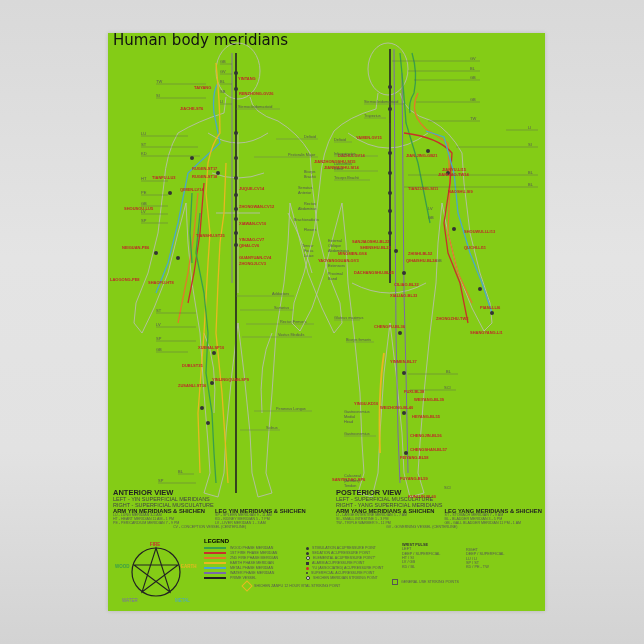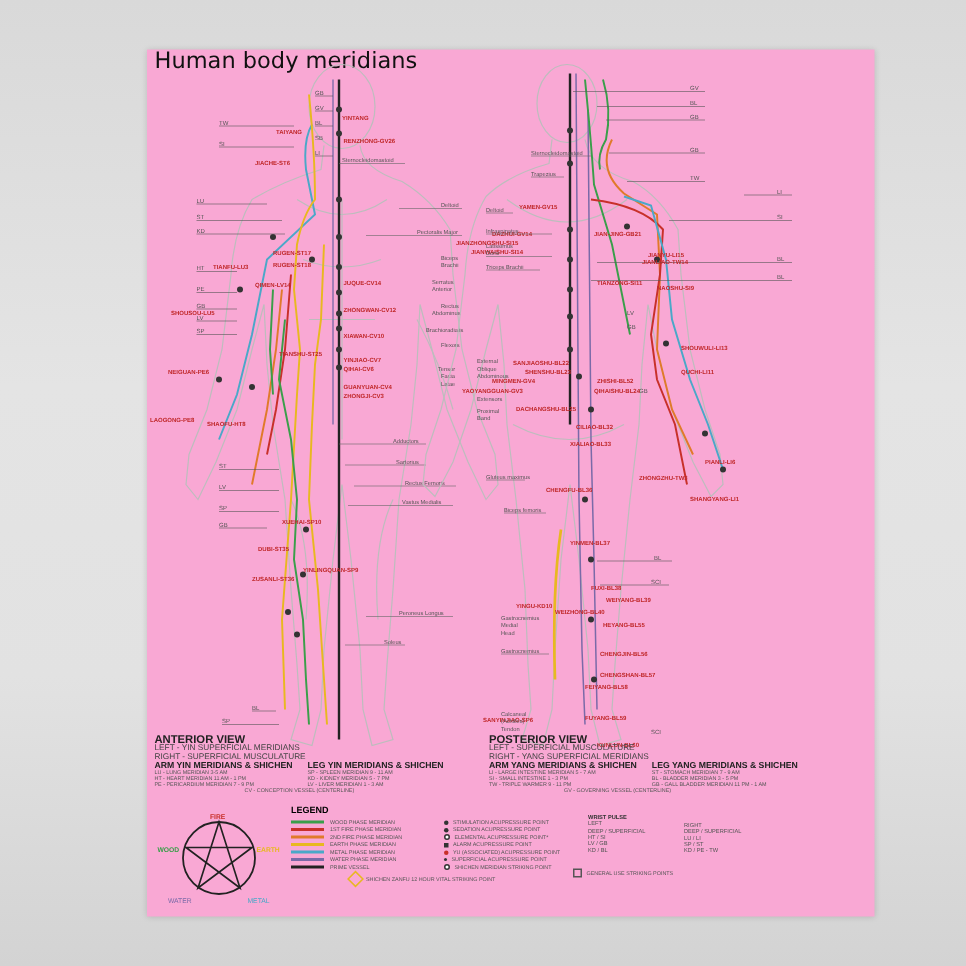--- a/index.html
+++ b/index.html
@@ -1,19 +1,19 @@
 <!DOCTYPE html>
 <html><head>
 <meta charset="utf-8">
 <style>
   html,body{margin:0;padding:0;}
   body{width:644px;height:644px;overflow:hidden;
     background:linear-gradient(180deg,#d9d9d9 0%,#e4e4e4 40%,#e2e2e2 70%,#d3d3d3 100%);
     font-family:"Liberation Sans",sans-serif;position:relative;}
-  .poster{position:absolute;left:98px;top:33px;width:485px;height:578px;background:#f9a8d4;
+  .poster{position:absolute;left:108px;top:33px;width:437px;height:578px;background:#84cc16;
     box-shadow:0 0 4px rgba(0,0,0,.15);overflow:hidden;}
   .title{position:absolute;left:5px;top:-2px;font-size:15px;color:#111;font-family:"DejaVu Sans",sans-serif;}
   svg.fig{position:absolute;left:0;top:0;}
   .lbl{font-family:"Liberation Sans",sans-serif;}
   .sec{position:absolute;font-family:"Liberation Sans",sans-serif;color:#222;line-height:1.05;}
   .sec .h{font-weight:bold;font-size:7.5px;}
   .sec .s{font-size:5.5px;color:#444;}
   .sec .h2{font-weight:bold;font-size:5.8px;}
   .sec .r{font-size:3.6px;color:#555;white-space:nowrap;}
   .cols{display:flex;gap:10px;}

